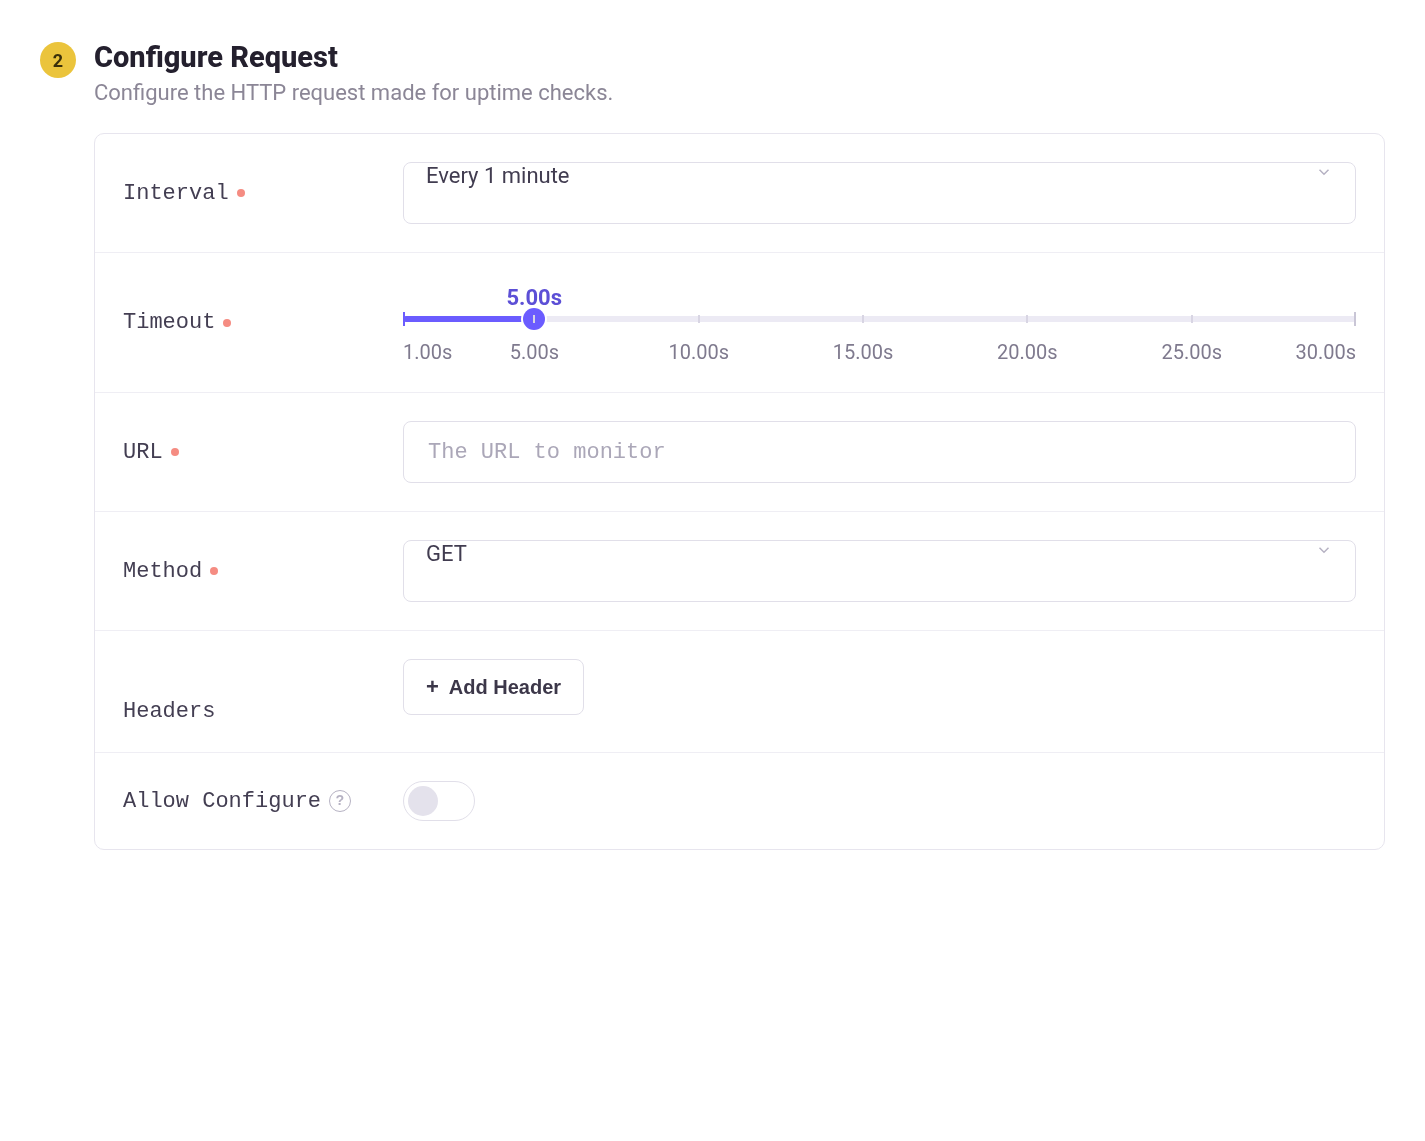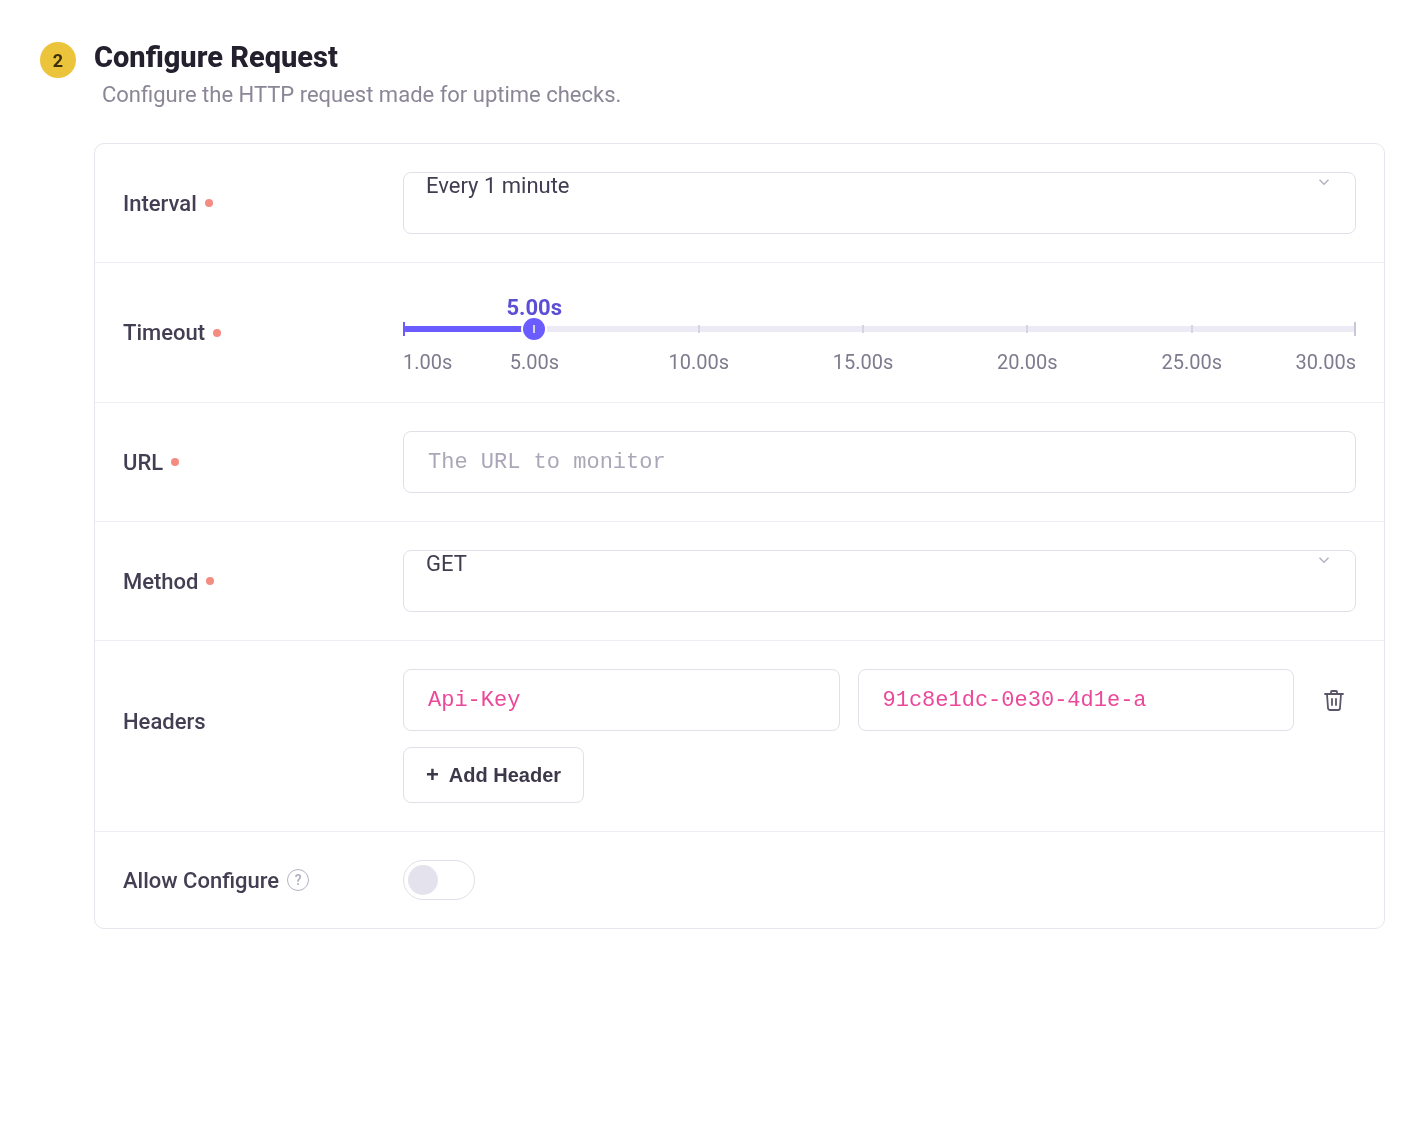--- a/index.html
+++ b/index.html
@@ -18,41 +18,41 @@
     background: #ebc43c; color: #3a2f0a;
     display: flex; align-items: center; justify-content: center;
     font-weight: 700; font-size: 18px; flex: 0 0 36px;
     margin-top: 2px;
   }
   .step-titles h1 {
     margin: 0 0 6px 0;
     font-size: 29px; font-weight: 800; color: #24202e;
   }
   .step-titles p {
-    margin: 8px;
+    margin: 0;
     font-size: 22px; color: #8b8696;
   }
 
   .panel {
     margin-left: 54px;
     margin-top: 28px;
     border: 1px solid #e7e5ee;
     border-radius: 10px;
     overflow: hidden;
   }
   .row {
     display: flex; align-items: center;
     padding: 28px 28px;
     border-bottom: 1px solid #efeef4;
   }
   .row:last-child { border-bottom: none; }
   .row .label {
     flex: 0 0 280px;
     font-size: 22px; color: #433e52; font-weight: 500;
-    display: flex; align-items: center; gap: 8px;
+    display: flex; align-items: center; gap: 8px; font-family: Liberation Mono, monospace;
   }
   .req-dot {
     width: 8px; height: 8px; border-radius: 50%;
     background: #f58c82; display: inline-block;
   }
   .control { flex: 1 1 auto; }
 
   .select, .text-input {
     width: 100%;
     height: 62px;
@@ -232,37 +232,21 @@
               </svg>
           </span>
         </div>
       </div>
     </div>
 
     <div class="row headers-row">
       <div class="label">
         <span>Headers</span>
       </div>
-      <div class="control" id="headers-control"><div class="headers-grid">
-            <div class="text-input">
-              <input type="text" value="Api-Key" style="">
-            </div>
-            <div class="text-input">
-              <input type="text" value="91c8e1dc-0e30-4d1e-a" style="">
-            </div>
-            <div class="trash-btn">
-              <svg width="24" height="24" viewBox="0 0 24 24" fill="none" stroke="currentColor" stroke-width="1.8" stroke-linecap="round" stroke-linejoin="round">
-                <polyline points="3 6 5 6 21 6"></polyline>
-                <path d="M19 6l-1 14a2 2 0 0 1-2 2H8a2 2 0 0 1-2-2L5 6"></path>
-                <path d="M10 11v6"></path>
-                <path d="M14 11v6"></path>
-                <path d="M9 6V4a1 1 0 0 1 1-1h4a1 1 0 0 1 1 1v2"></path>
-              </svg>
-            </div>
-          </div><button type="button" class="add-header-btn">
+      <div class="control" id="headers-control"><button type="button" class="add-header-btn">
             <span class="plus">+</span>
             <span>Add Header</span>
           </button></div>
     </div>
 
     <div class="row">
       <div class="label">
         <span>Allow Configure</span>
         <span class="help-icon">?</span>
       </div>

